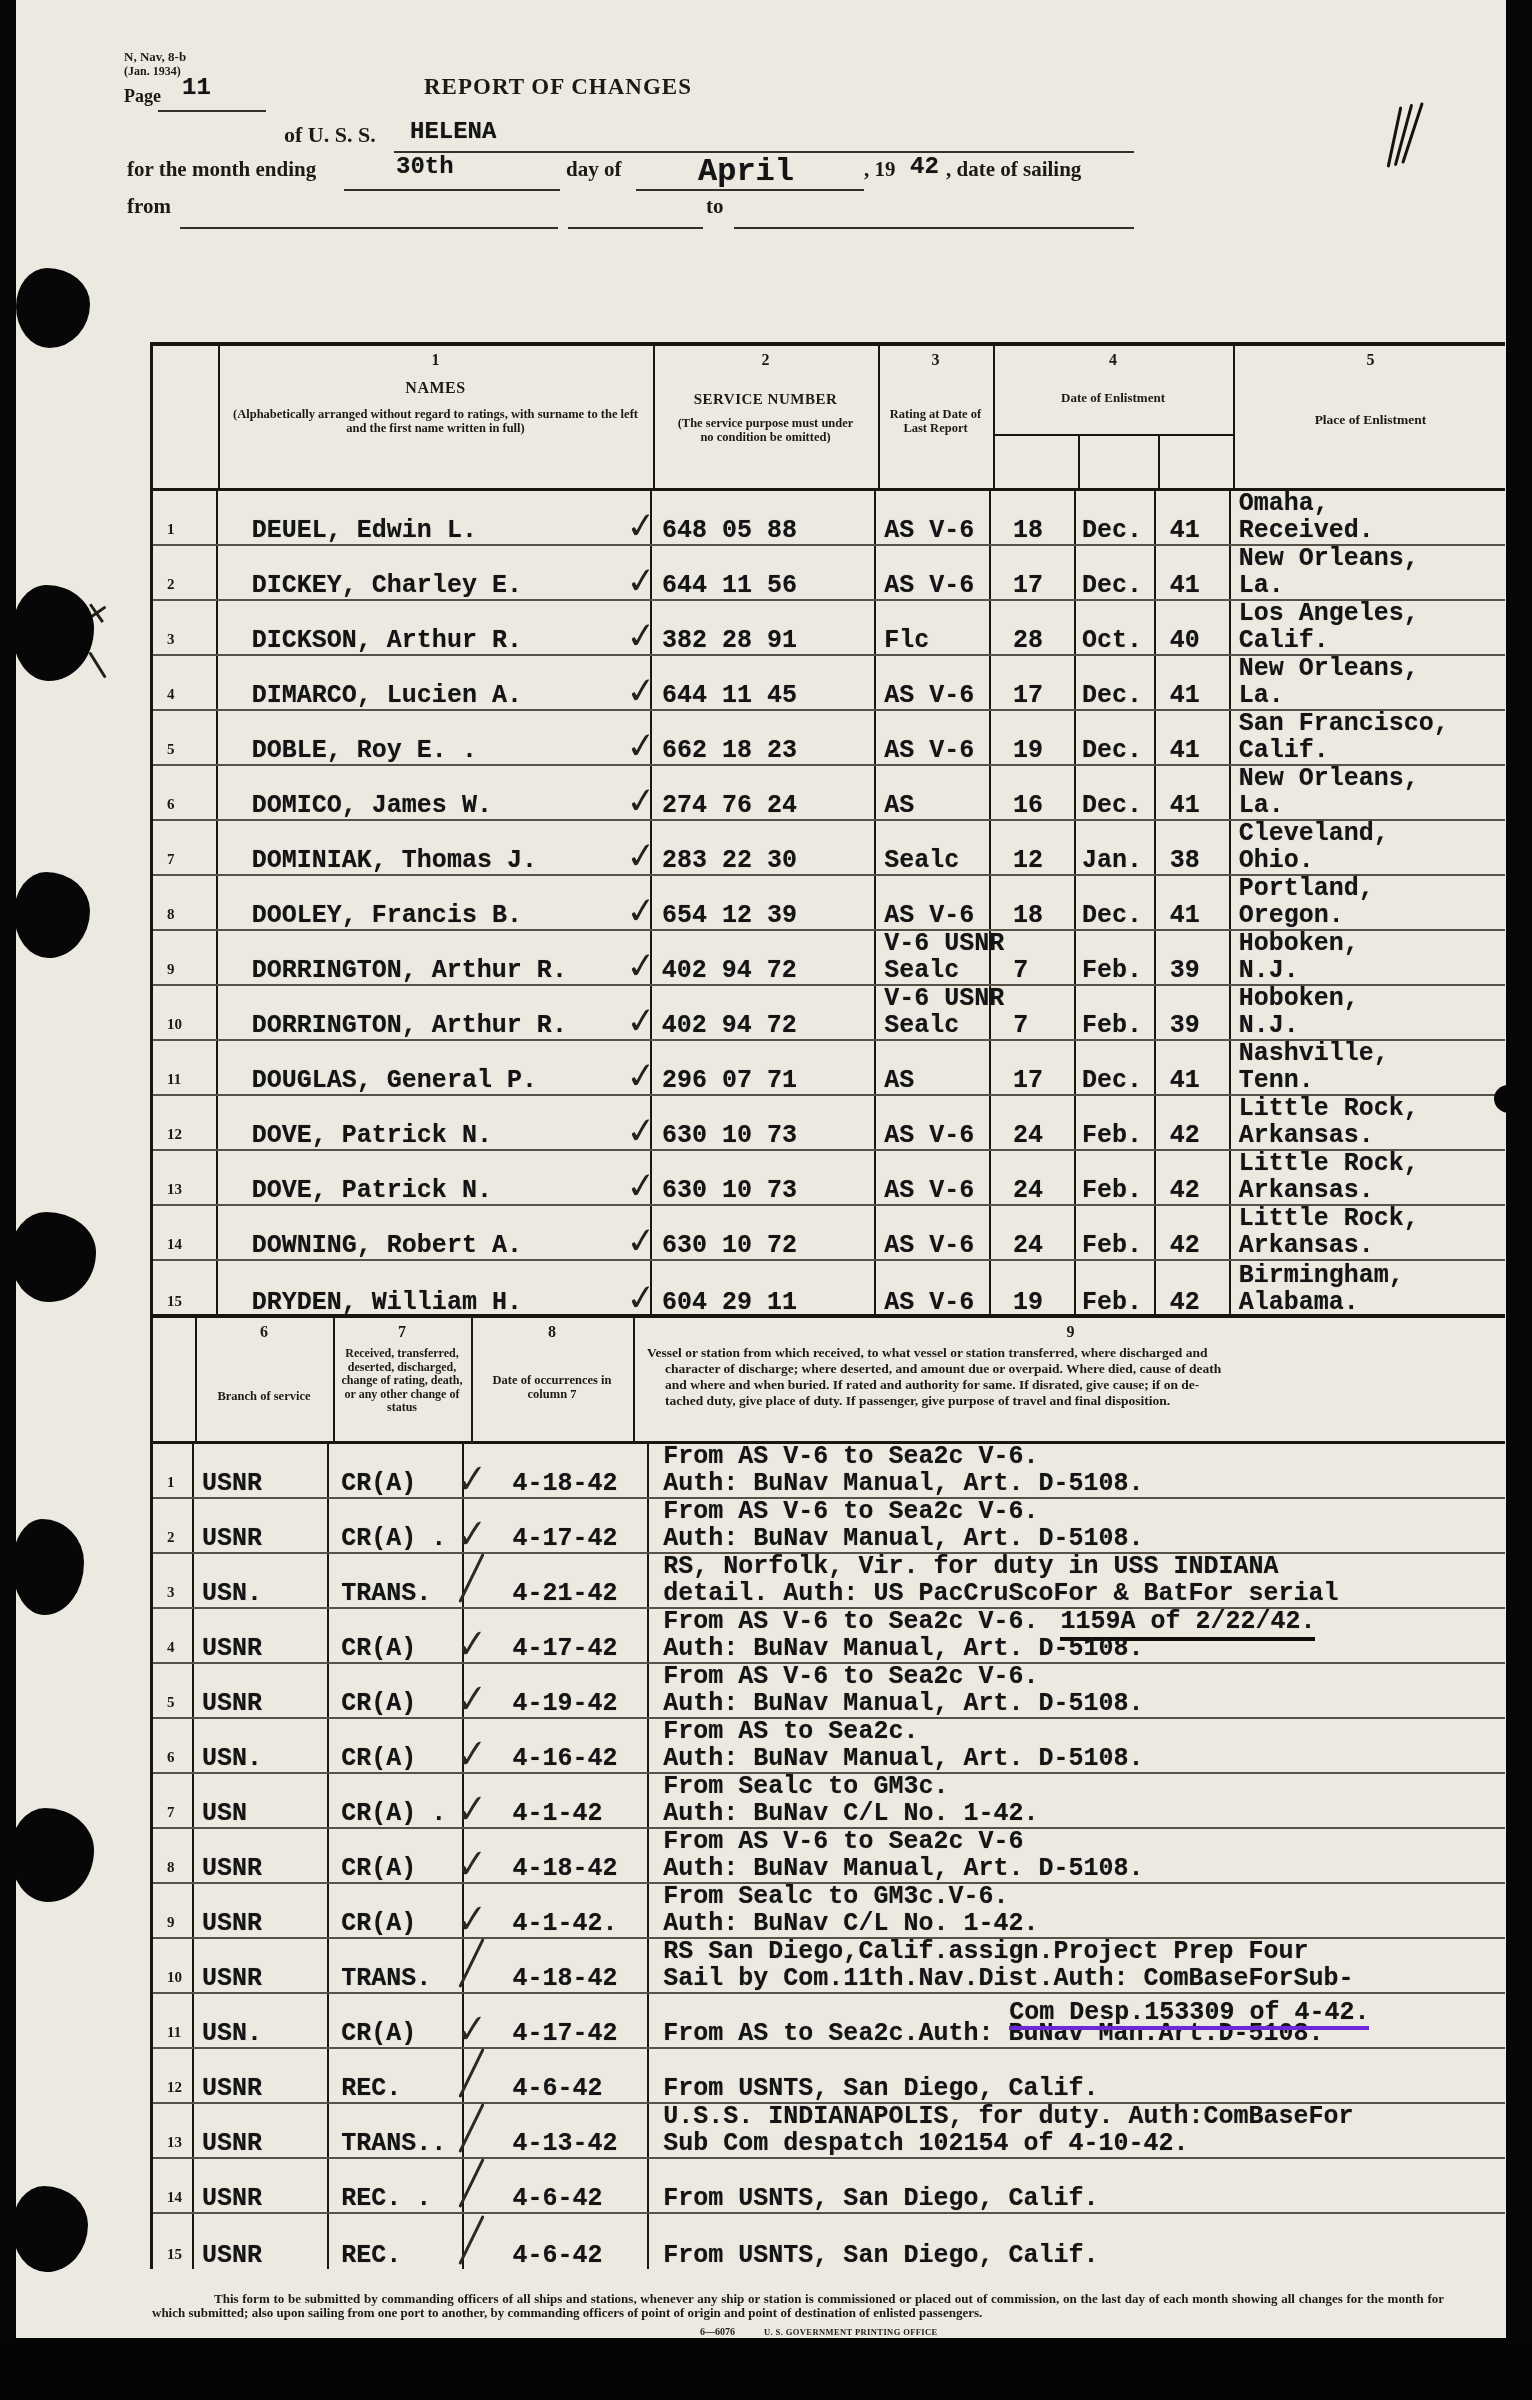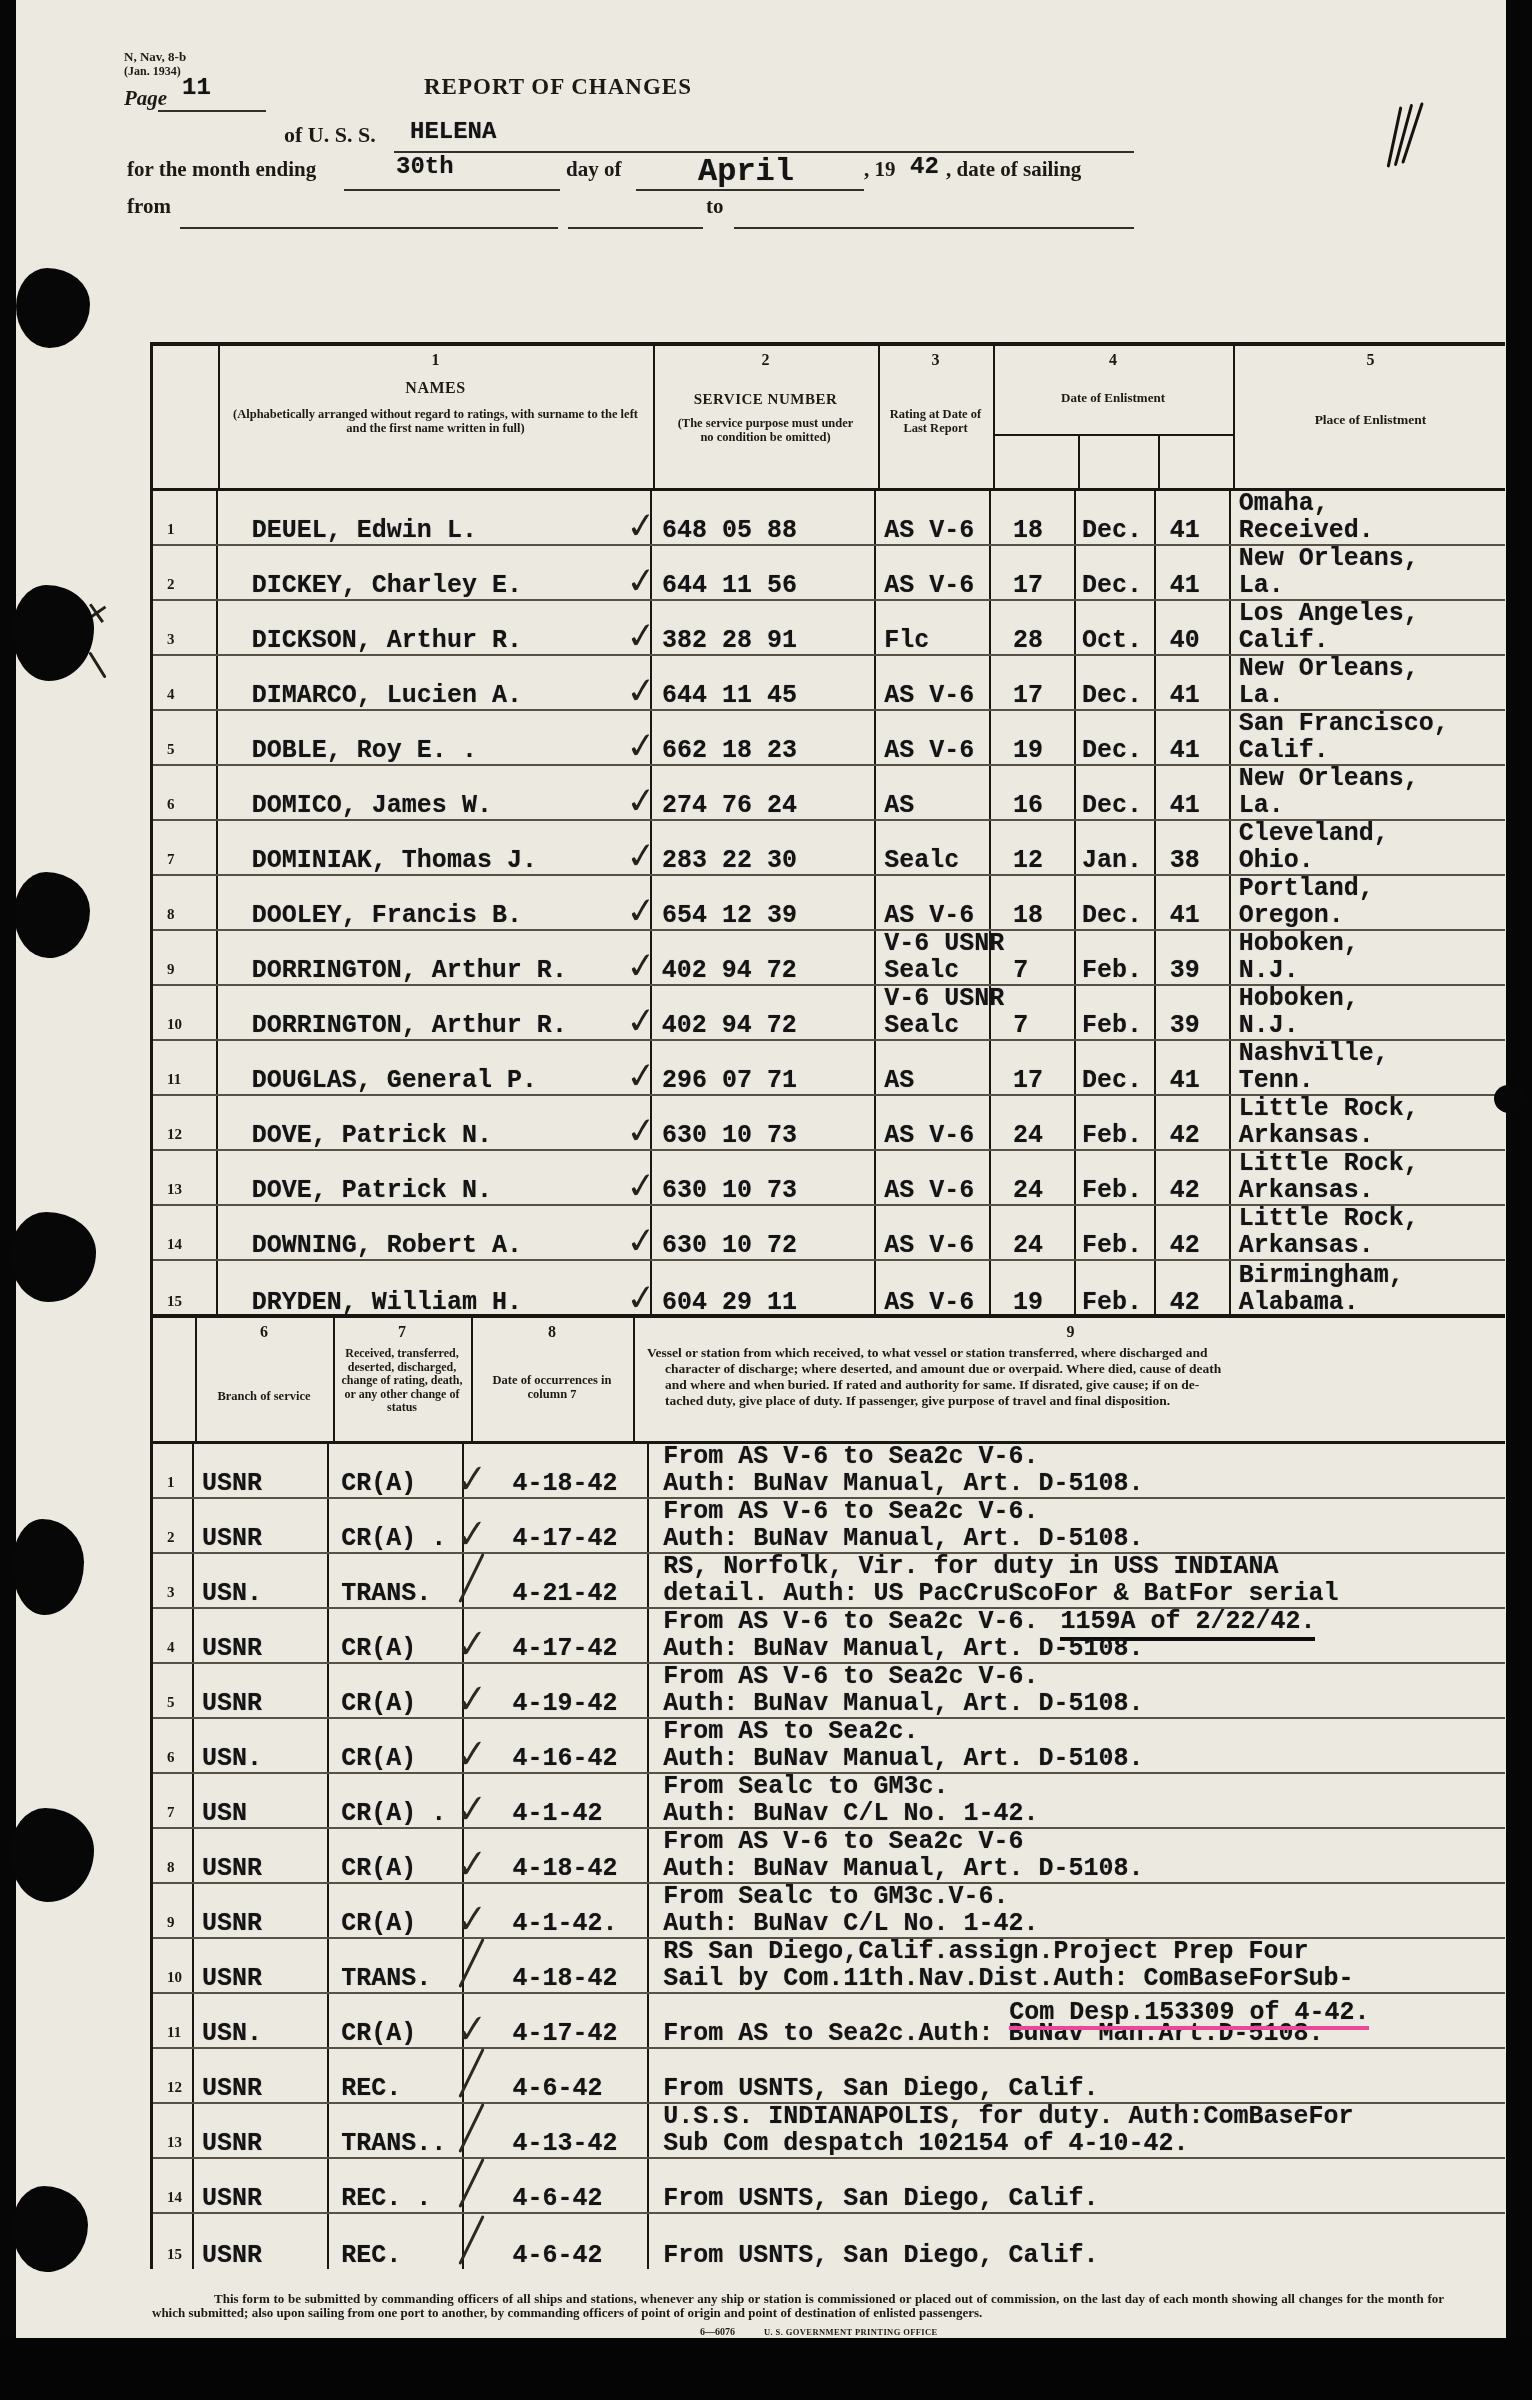--- a/index.html
+++ b/index.html
@@ -18,21 +18,21 @@
   .printed { font-family:"Liberation Serif", serif; font-weight:700; color:#1d1a16; }
   .typed   { font-family:"Liberation Mono", monospace; font-weight:700; color:#141414;
              text-shadow:0 0 1px rgba(20,20,20,.4); white-space:pre; }
 
   .abs { position:absolute; }
   .rule { position:absolute; height:2px; background:#33302a; }
 
   
   #form-no   { left:124px; top:50px;  font-size:13px; line-height:13px; }
   #form-ed   { left:124px; top:64px;  font-size:12px; }
-  #page-lbl  { left:124px; top:86px;  font-size:21px;font-style:italic; }
+  #page-lbl  { left:124px; top:86px;  font-size:18px; }
   #page-num  { left:182px; top:74px;  font-size:24px; }
   #title     { left:424px; top:74px;  font-size:23px; letter-spacing:1px; }
   #uss-lbl   { left:284px; top:122px; font-size:22px; }
   #ship-name { left:410px; top:118px; font-size:24px; }
   #month-lbl { left:127px; top:157px; font-size:21px; }
   #day-val   { left:396px; top:153px; font-size:24px; }
   #dayof-lbl { left:566px; top:157px; font-size:21px; }
   #month-val { left:698px; top:153px; font-size:32px; }
   #yr-printed{ left:864px; top:157px; font-size:21px; }
   #yr-typed  { left:910px; top:153px; font-size:24px; }
@@ -80,21 +80,21 @@
   .mark { position:absolute; z-index:3; }
   .mark.check { left:-8px; bottom:-4px; font-family:"DejaVu Sans",sans-serif; font-size:38px;
                 color:#2b2922; transform:rotate(-8deg) skewX(-6deg); }
   .mark.check::before { content:"✓"; }
   .mark.slash { left:6px; bottom:2px; width:3px; height:54px; background:#2b2922;
                 transform:rotate(26deg); border-radius:2px; }
 
   .vline { line-height:27px; white-space:pre; }
   .appended-underline { border-bottom:4px solid #0f0d0a; margin-left:22px; padding-bottom:1px; }
   .overflow-underline { position:absolute; left:360px; top:60px; z-index:6;
-                        border-bottom:4px solid #ec4899; font-size:25px; line-height:27px; }
+                        border-bottom:4px solid #6d28d9; font-size:25px; line-height:27px; }
 
   
   #xmark  { left:84px; top:596px; font-family:"DejaVu Sans",sans-serif; font-size:30px;
             color:#22201b; transform:rotate(10deg); font-weight:400; }
   #xtick  { left:96px; top:650px; width:3px; height:30px; background:#22201b;
             transform:rotate(-32deg); border-radius:2px; }
 
   
   #footer-note { left:152px; top:2292px; width:1292px; font-size:13px; line-height:14px;
                  text-indent:62px; text-align:justify; }

